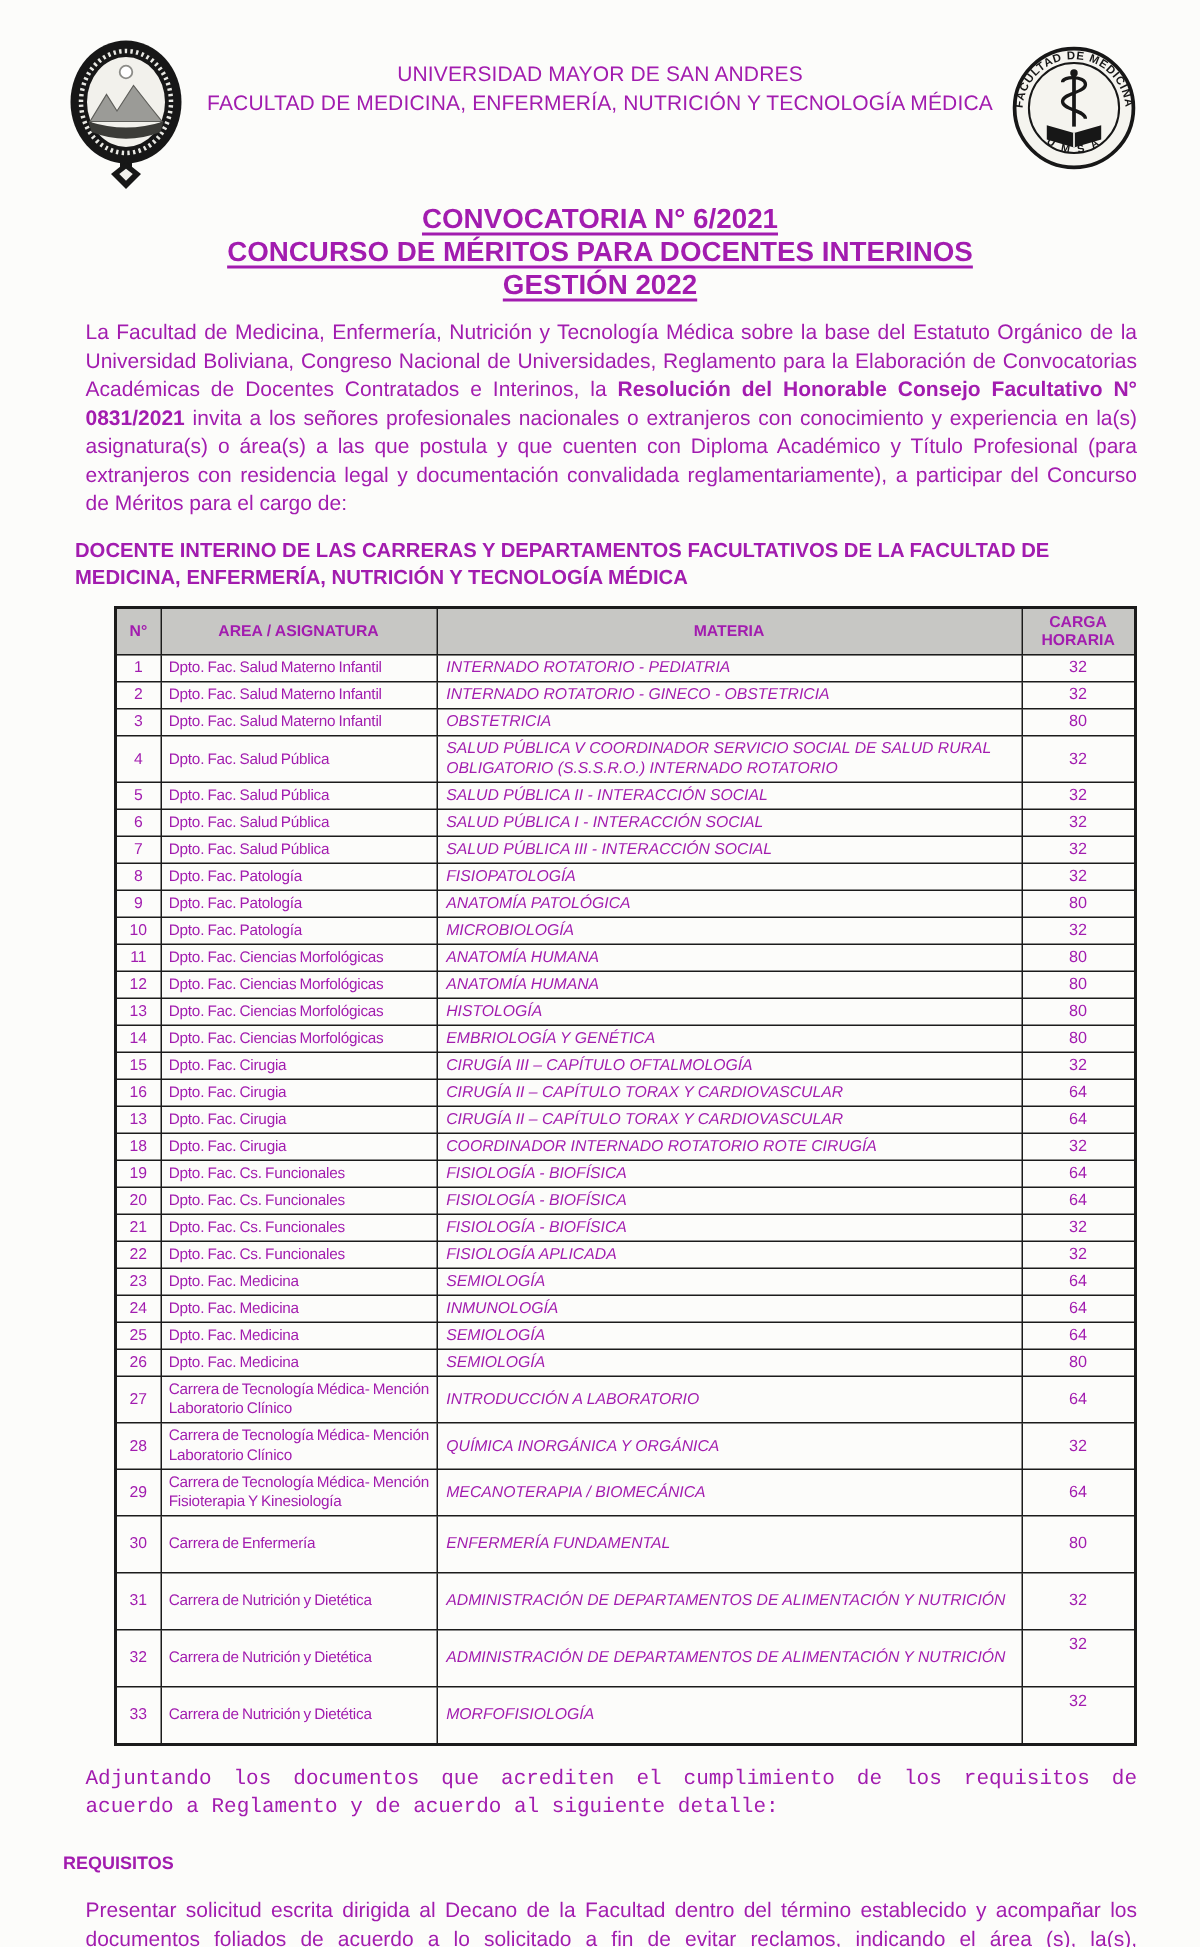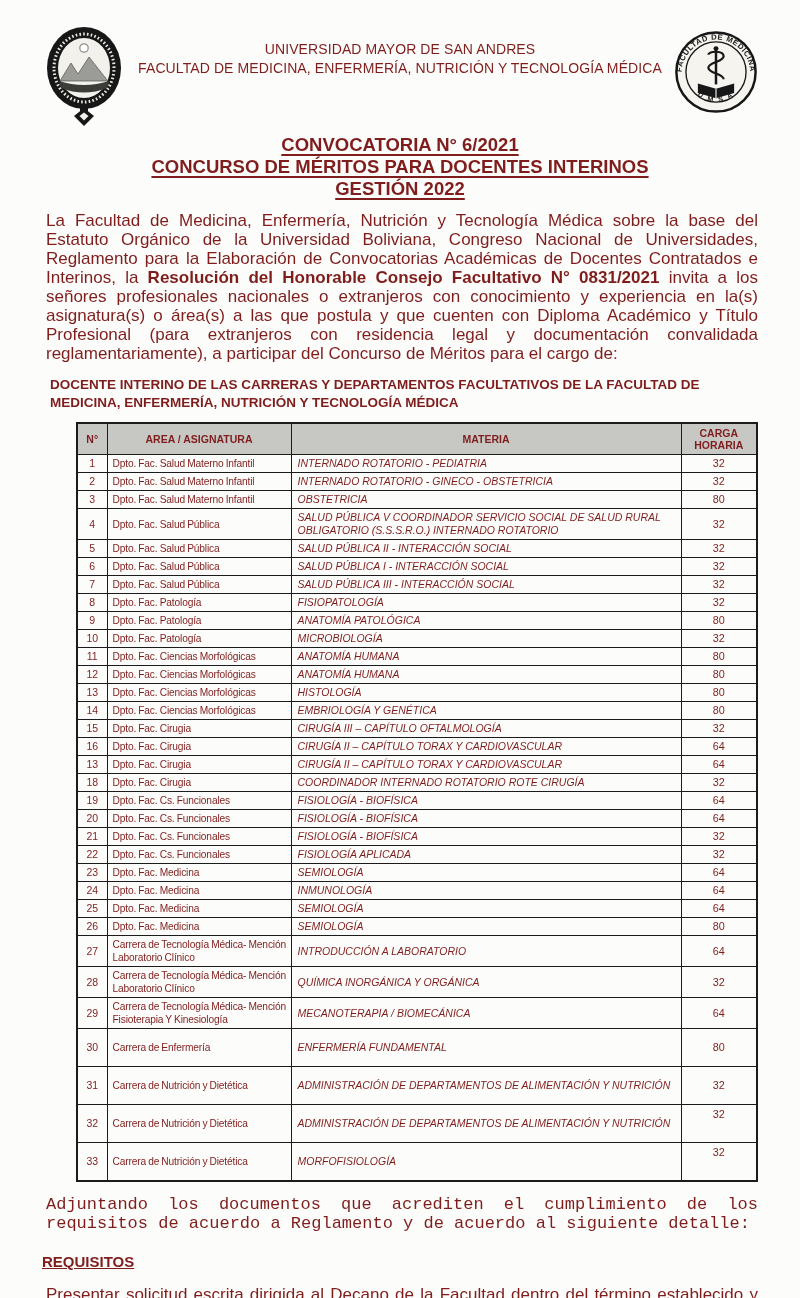--- a/index.html
+++ b/index.html
@@ -1,40 +1,40 @@
 <!DOCTYPE html>
 <html lang="es"><head>
 <meta charset="utf-8">
 <style>
   html,body{margin:0;padding:0;background:#e8e8e6;}
   .page{
     position:relative;
     width:800px;height:1298px;
     margin:0 auto;
     background:#fcfcfa;
-    color:#7f1d1d;
+    color:#a21caf;
     font-family:"Liberation Sans", sans-serif;
     box-sizing:border-box;
     padding:24px 42px 0 42px;
     overflow:hidden;
   }
   
   .doc-header{display:flex;align-items:flex-start;}
   .logo-left{width:84px;flex:0 0 84px;}
   .logo-right{width:84px;flex:0 0 84px;padding-top:6px;}
   .hdr-text{flex:1;text-align:center;padding-top:16px;font-size:14px;line-height:19px;letter-spacing:.1px;}
   
   .title-block{text-align:center;margin-top:2px;}
   .title-line{
     font-size:18.5px;font-weight:bold;line-height:22px;
     text-decoration:underline;text-decoration-thickness:2px;text-underline-offset:3px;
   }
   
   .para{
-    font-size:17px;line-height:19px;text-align:justify;margin:11px 0 0 4px;
+    font-size:14px;line-height:19px;text-align:justify;margin:11px 0 0 15px;
   }
   .section-heading{
     font-size:13.5px;font-weight:bold;text-align:left;line-height:18px;
     max-width:700px;margin:13px auto 0 auto;
   }
   
   table.positions{
     border-collapse:collapse;
     margin:10px 0 0 34px;
     width:680px;
@@ -59,21 +59,21 @@
     vertical-align:middle;
     overflow:hidden;
   }
   td.td-num{text-align:center;padding:2px 1px;}
   td.td-area{font-size:10.2px;letter-spacing:-0.15px;word-spacing:-0.5px;padding-left:5px;}
   td.td-materia{padding-left:6px;font-style:italic;}
   td.td-carga{text-align:center;font-size:10.8px;}
   tr.tall td{padding-top:12px;padding-bottom:12px;}
   tr.tall td.num-top{vertical-align:top;padding-top:3px;}
   
-  .requisitos{font-size:15px;font-weight:bold;margin:20px 0 0 0;text-decoration:underline;}
+  .requisitos{font-size:12px;font-weight:bold;margin:20px 0 0 0;}
   
   svg text{font-family:"Liberation Sans", sans-serif;}
 </style>
 </head>
 <body>
 
 <div class="page">
 
   <header class="doc-header">
     <div class="logo-left">

